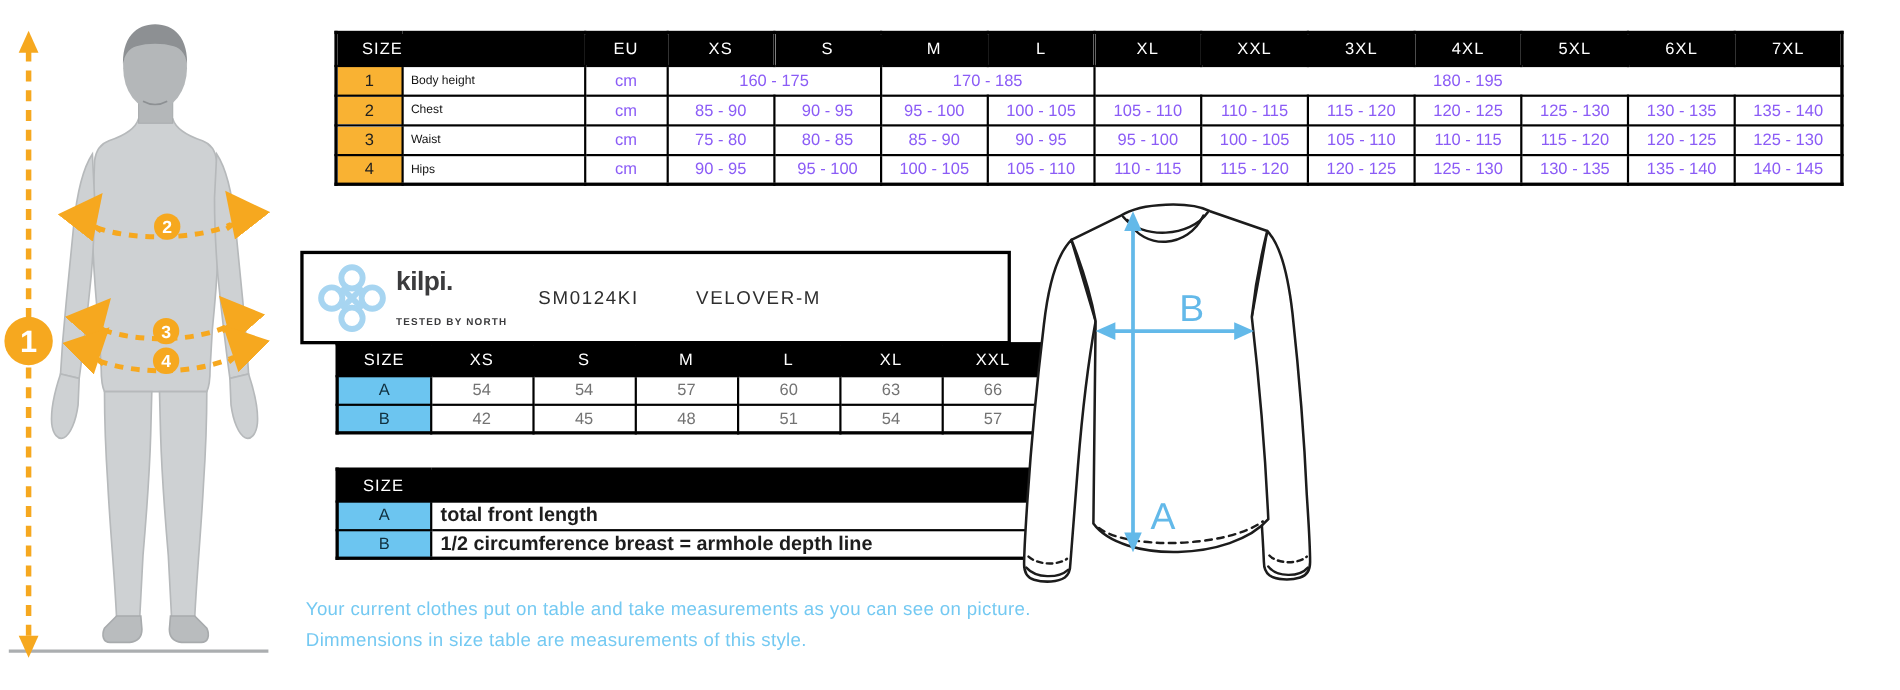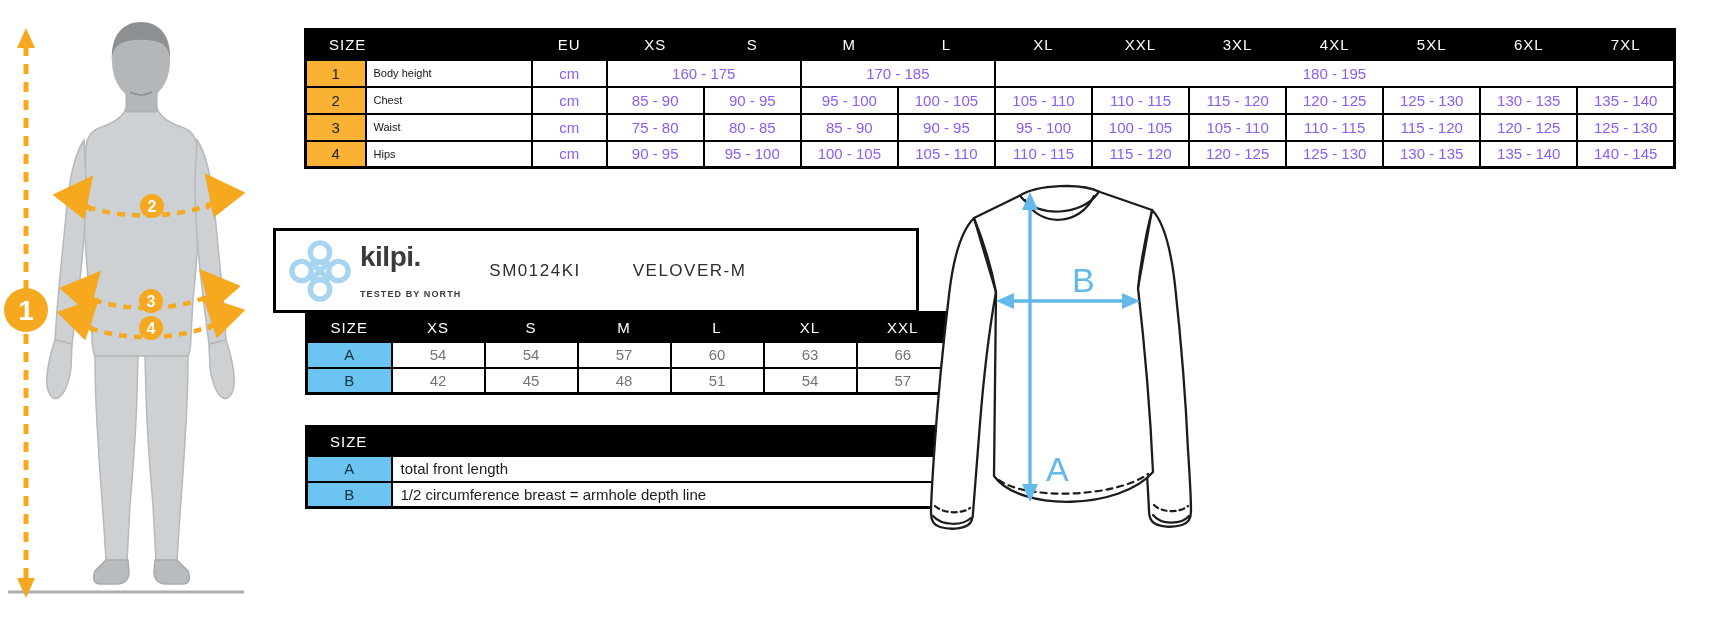--- a/index.html
+++ b/index.html
@@ -14,36 +14,36 @@
   .eu-table thead th { background:#000; color:#fff; font-weight:500; height:30px; letter-spacing:1px; border-color:#000; }
   .eu-table td { height:27px; color:#8b5cf6; background:#fff; }
   .eu-table td.num { background:#F9B233; color:#1f1f1f; }
   .eu-table td.lbl { text-align:left; padding-left:7px; color:#141414; font-size:11px; }
   th.hleft { text-align:left; padding-left:22px; }
 
   
   .product-box { position:absolute; left:273px; top:228px; width:646px; height:85px; border:3px solid #000; background:#fff; display:flex; align-items:center; }
   .logo { display:flex; align-items:center; margin-left:13px; }
   .brand-text { margin-left:9px; }
-  .brand { font-size:28px; font-weight:bold; color:#3B3B3D; letter-spacing:-0.5px; line-height:1; }
+  .brand { font-size:24px; font-weight:bold; color:#3B3B3D; letter-spacing:-0.5px; line-height:1; }
   .tagline { font-size:9px; letter-spacing:1.1px; color:#3B3B3D; margin-top:18px; font-weight:bold; }
   .product-code { margin-left:28px; display:flex; gap:52px; font-size:17px; color:#2E2E2E; letter-spacing:1.5px; font-weight:500; }
 
   .product-table { position:absolute; left:273px; top:311px; width:646px; border:3px solid #000; }
   .product-table th, .product-table td { border:2px solid #000; text-align:center; font-size:15px; padding:0 2px; }
   .product-table thead th { background:#000; color:#fff; font-weight:500; height:29px; letter-spacing:1px; border-color:#000; }
   .product-table td { height:26px; color:#737373; background:#fff; }
   .product-table td.rowlbl, .legend-table td.rowlbl { background:#6CC5F0; color:#10303f; }
 
   
   .legend-table { position:absolute; left:273px; top:425px; width:646px; border:3px solid #000; }
   .legend-table th, .legend-table td { border:2px solid #000; font-size:15px; padding:0 2px; }
   .legend-table thead th { background:#000; color:#fff; font-weight:500; height:29px; letter-spacing:1px; text-align:left; padding-left:22px; border-color:#000; }
   .legend-table td { height:26px; background:#fff; text-align:center; }
-  .legend-table td.desc { text-align:left; padding-left:8px; color:#1d1d1d; font-size:15px; }
+  .legend-table td.desc { text-align:left; padding-left:8px; color:#1d1d1d; font-size:18px;font-weight:bold; }
 
   
   .notes { position:absolute; left:278px; top:540px; font-size:17px; color:#74C9F2; line-height:28px; letter-spacing:0.3px; }
 
   
   svg text { font-family:"Liberation Sans", sans-serif; }
   .figure-svg { position:absolute; left:0; top:0; }
   .shirt-svg { position:absolute; left:920px; top:178px; }
 </style>
 </head>
@@ -282,20 +282,24 @@
         <td class="rowlbl">A</td>
         <td class="desc">total front length</td>
       </tr>
       <tr>
         <td class="rowlbl">B</td>
         <td class="desc">1/2 circumference breast = armhole depth line</td>
       </tr>
     </tbody>
   </table>
 
+  <div class="notes">
+    <div>Your current clothes put on table and take measurements as you can see on picture.</div>
+    <div>Dimmensions in size table are measurements of this style.</div>
+  </div>
 
   <svg class="shirt-svg" width="352" height="356" viewBox="0 0 352 356">
     <g fill="#ffffff" stroke="#1C1C1C" stroke-width="2.3" stroke-linejoin="round" stroke-linecap="round">
 
       <path d="M54,40 C40,54 33,82 29,117 C23,167 17,232 14,277 C12,307 11,324 11,335 C11,342 13,347 20,349 C30,352 42,351 48,347 C52,344 53,339 53,335 C55,310 57,280 60,245 C64,195 70,147 76,114 Z"></path>
 
       <path d="M232,32 C244,44 251,72 255,107 C261,162 266,227 268,272 C270,302 271,322 271,333 C271,340 269,345 262,347 C252,350 240,349 234,345 C230,342 229,337 229,333 C228,310 226,280 223,245 C219,195 213,147 218,110 Z"></path>
 
       <path d="M54,40 L99,18 C118,6 162,5 180,14 L232,32 C226,56 221,82 218,110 C226,180 231,250 233,294 C200,332 100,334 74,298 C75,230 75,170 76,114 C71,87 62,60 54,40 Z"></path>
     </g>

